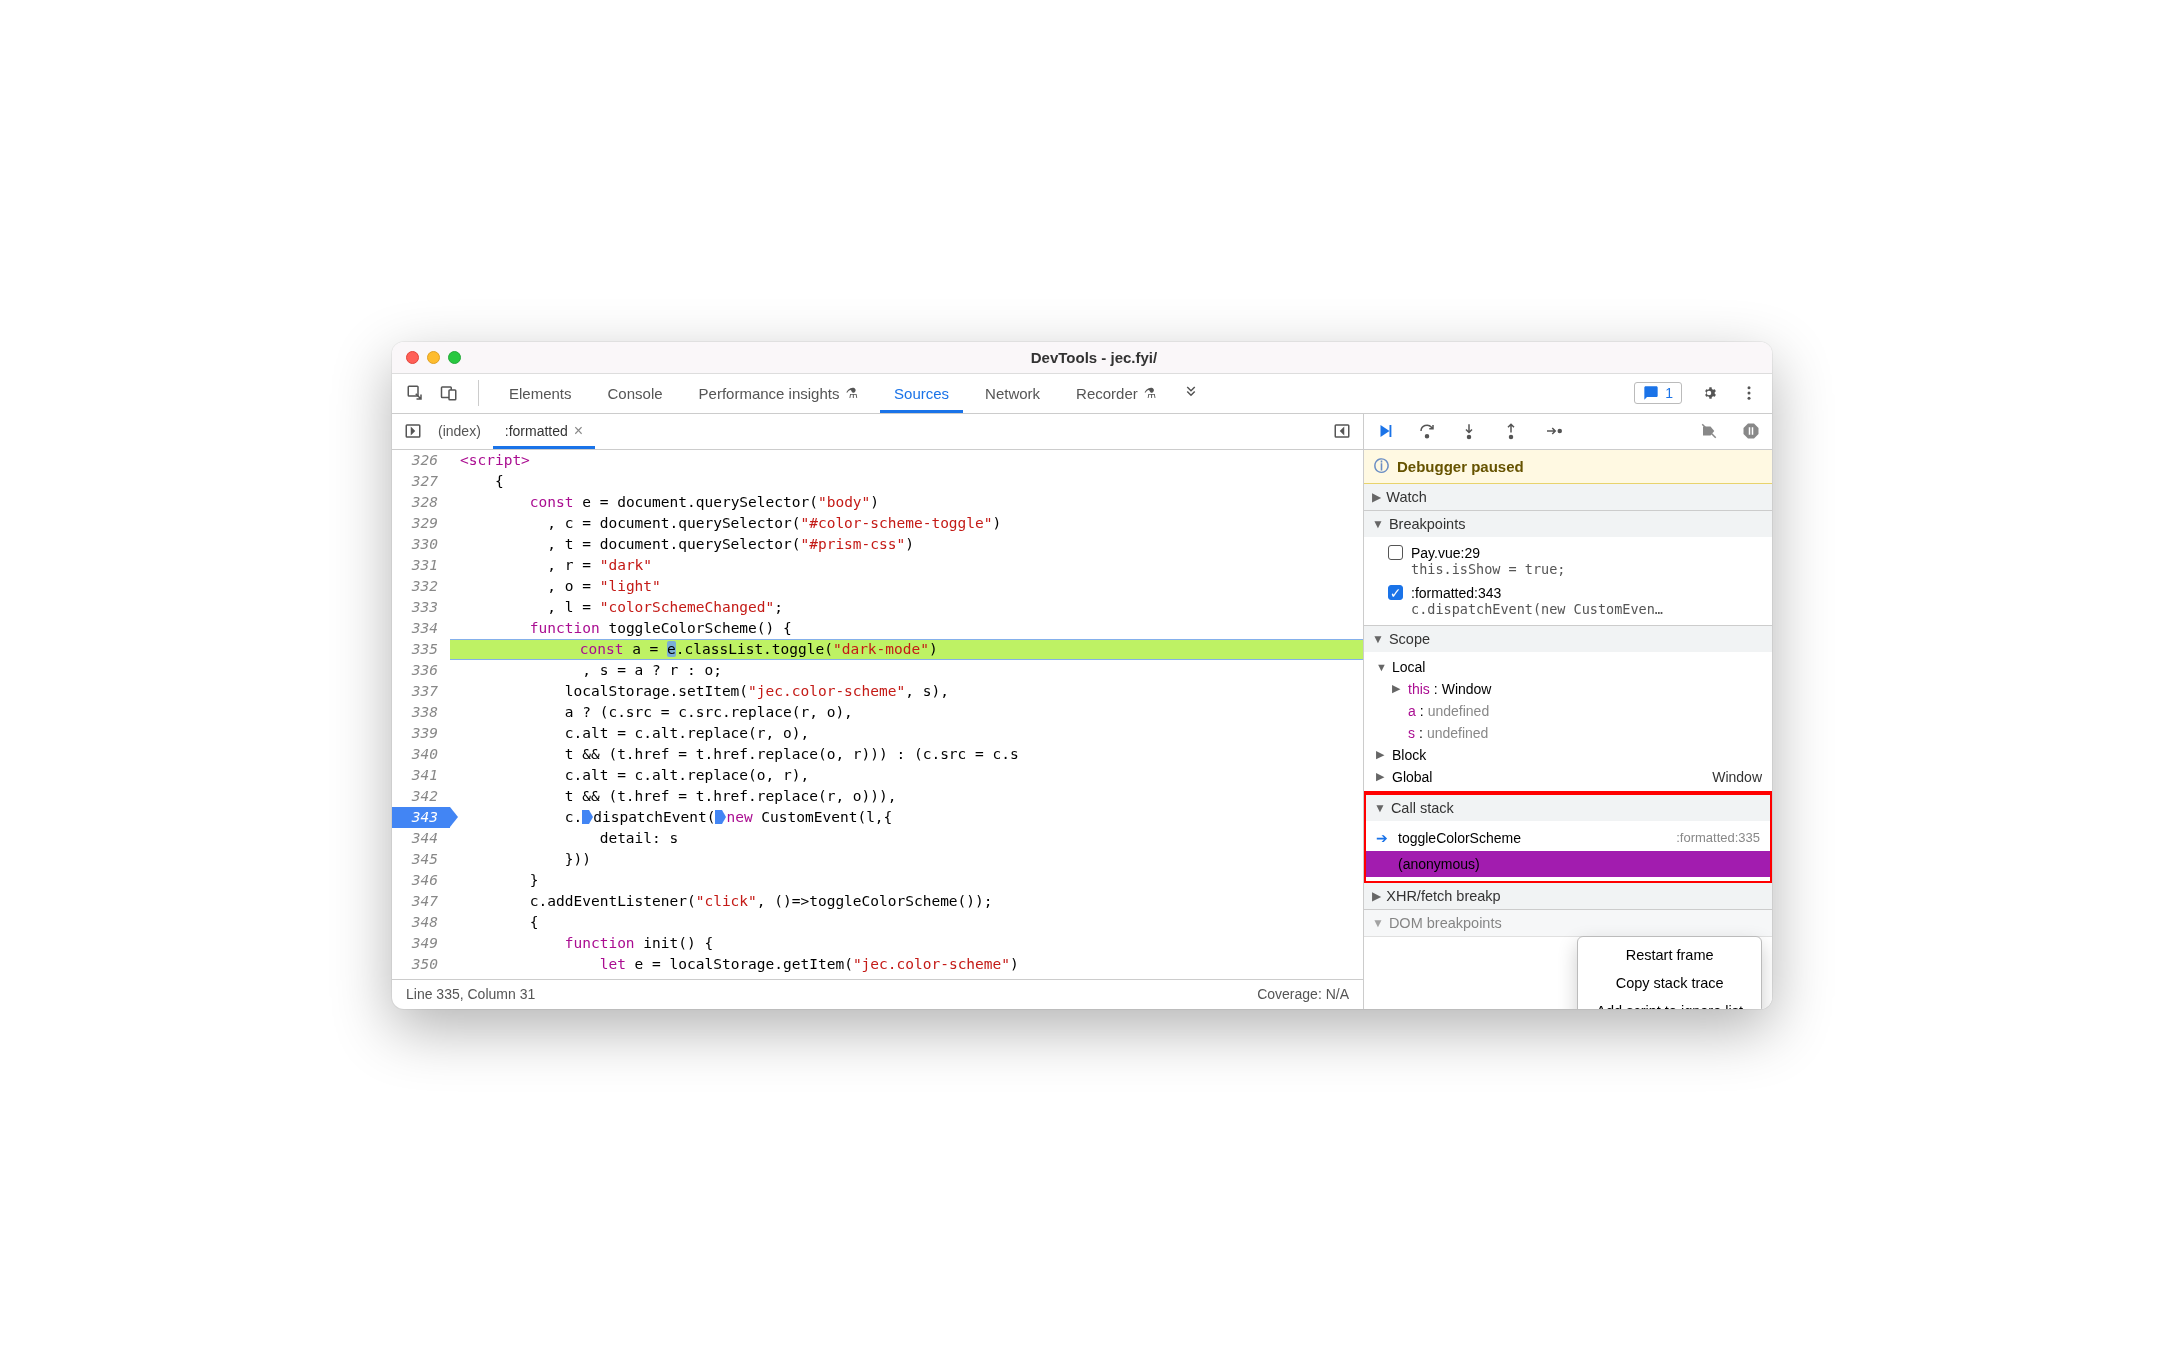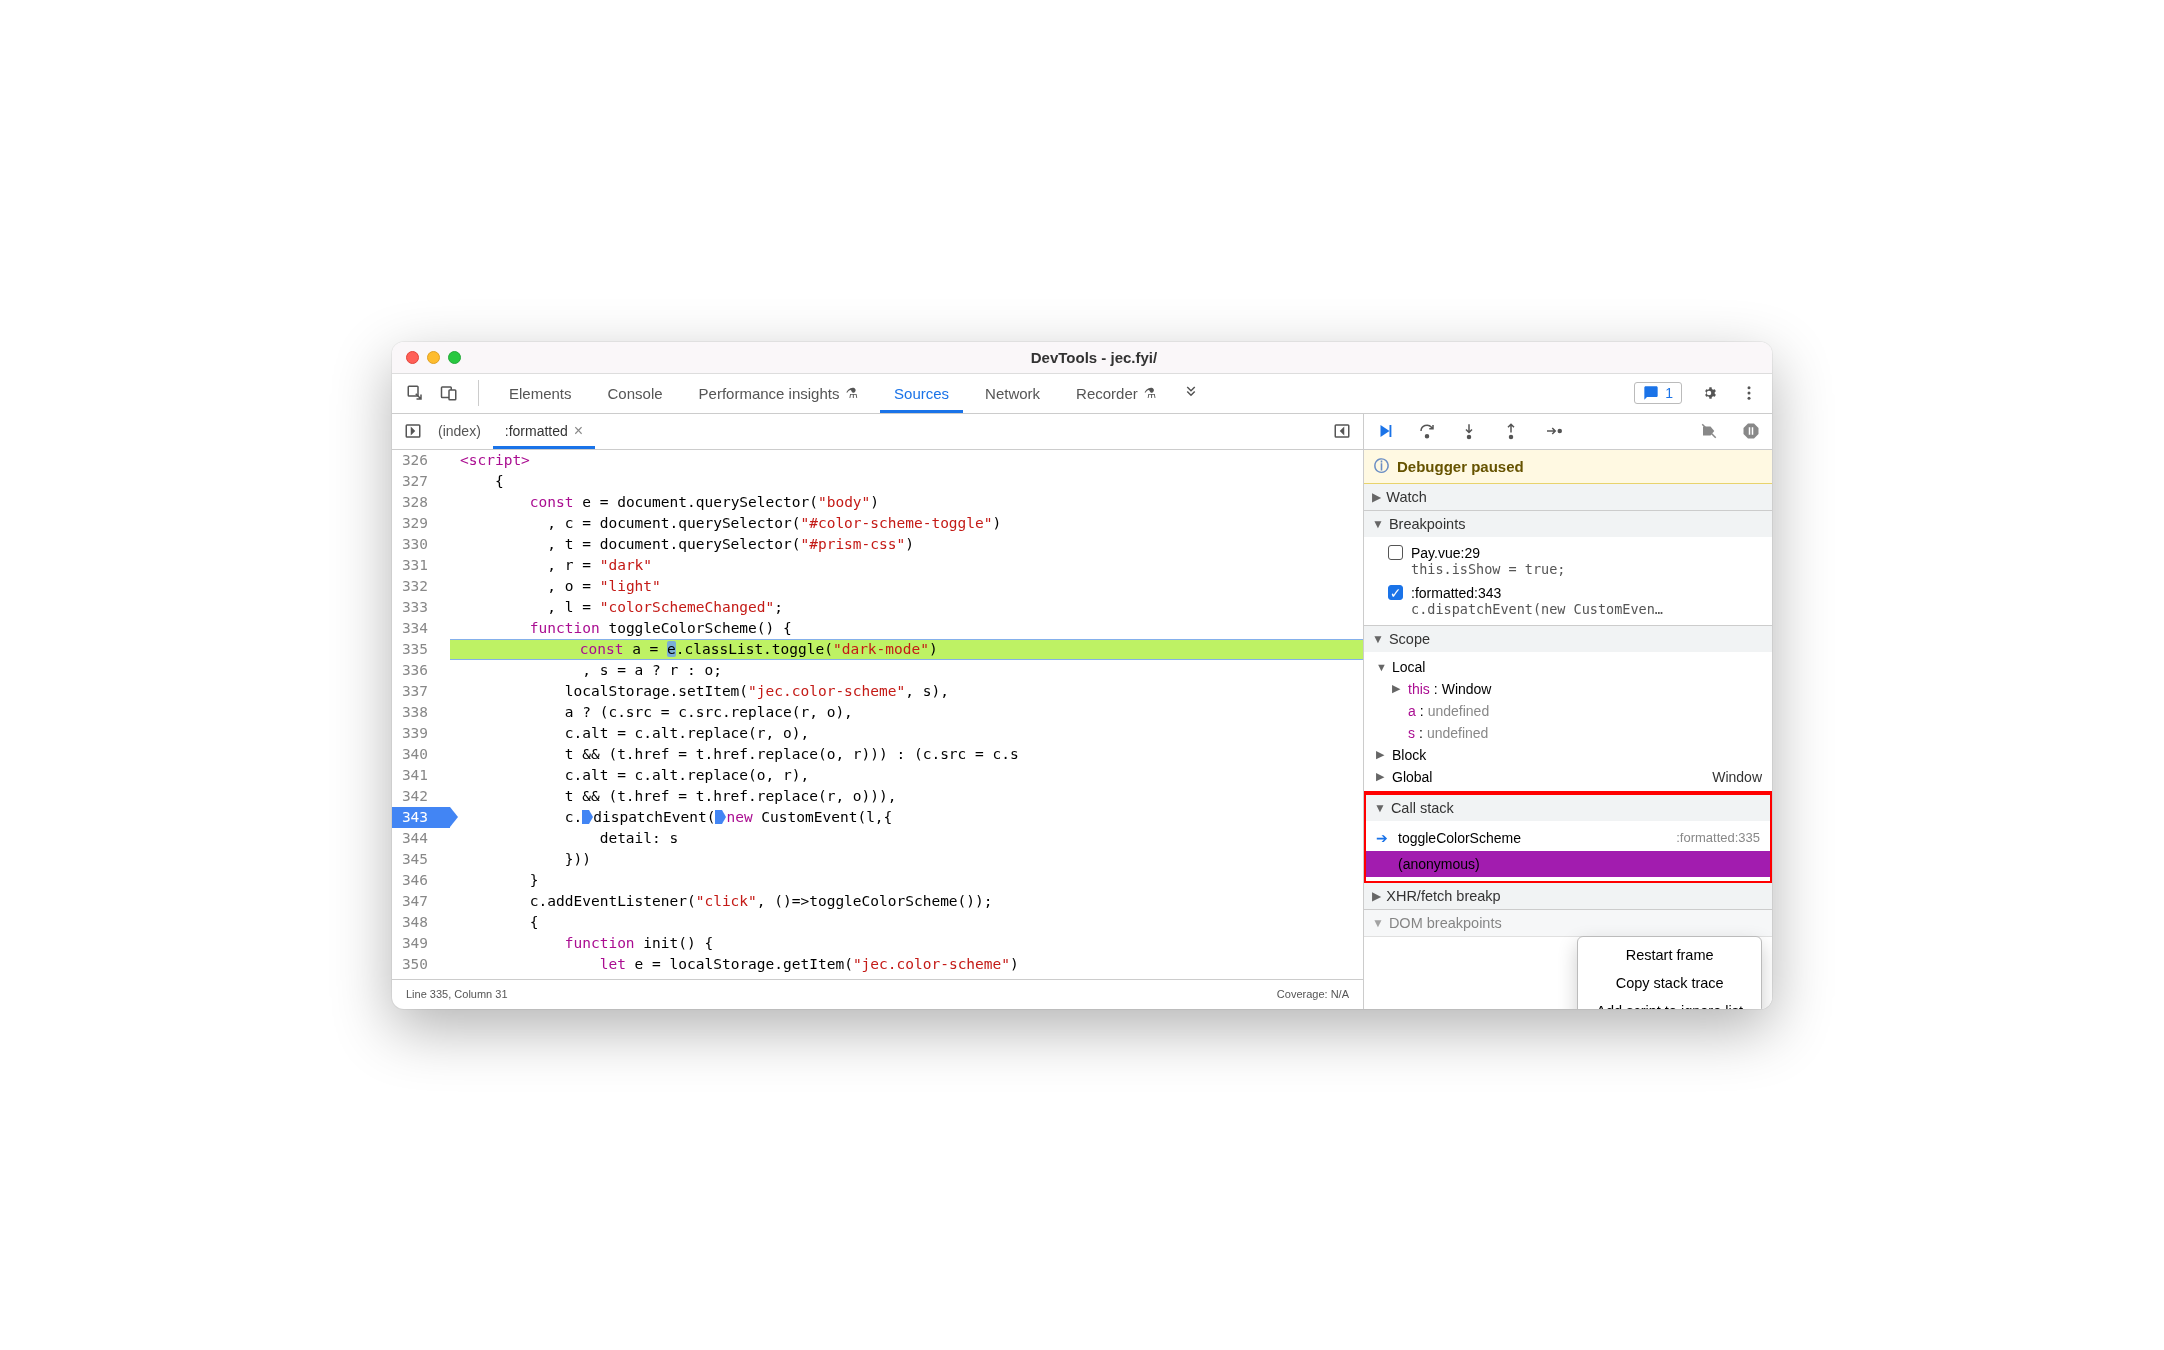--- a/index.html
+++ b/index.html
@@ -56,34 +56,34 @@
 .sidebar-pane { width: 408px; flex-shrink: 0; display: flex; flex-direction: column; background: #fff; overflow: hidden; }
 
 .file-tabs { height: 36px; display: flex; align-items: center; padding: 0 8px; border-bottom: 1px solid #ccc; }
 .file-tab { padding: 0 12px; font-size: 14px; color: #555; height: 36px; display: flex; align-items: center; cursor: pointer; gap: 6px; }
 .file-tab.active { color: #333; border-bottom: 3px solid #1a73e8; padding-top: 3px; }
 .file-tab .close { font-size: 16px; color: #888; }
 .file-tabs-right { margin-left: auto; display: flex; gap: 6px; }
 
 .code-area { flex: 1; overflow: auto; font-family: Menlo, Monaco, Consolas, monospace; font-size: 14.5px; line-height: 21px; position: relative; }
 .code-line { display: flex; white-space: pre; }
-.gutter { width: 58px; flex-shrink: 0; text-align: center; padding-right: 12px; color: #888; user-select: none; }
+.gutter { width: 58px; flex-shrink: 0; text-align: right; padding-right: 12px; color: #888; user-select: none; font-style: italic; }
 .gutter.bp { background: #4285f4; color: #fff; position: relative; }
 .gutter.bp::after { content: ""; position: absolute; right: -8px; top: 0; border: 10.5px solid transparent; border-left: 8px solid #4285f4; border-right: none; }
 .code-content { flex: 1; padding-left: 10px; min-width: 0; overflow: hidden; }
 .code-line.exec .code-content { background: #bef264; box-shadow: inset 0 1px 0 #85b0ea, inset 0 -1px 0 #85b0ea; padding-left: 25px; }
 
 .tok-kw { color: #aa0d91; }
 .tok-str { color: #c41a16; }
 .tok-tag { color: #aa0d91; }
 .hl-e { background: #7bafd4; border-radius: 2px; }
 .bp-marker { display: inline-block; width: 11px; height: 14px; vertical-align: -2px; }
 .bp-marker svg { width: 11px; height: 14px; }
 
-.status-bar { height: 30px; border-top: 1px solid #ccc; display: flex; align-items: center; padding: 0 14px; font-size: 11px; color: #555; }
+.status-bar { height: 30px; border-top: 1px solid #ccc; display: flex; align-items: center; padding: 0 14px; font-size: 14px; color: #555; }
 .status-right { margin-left: auto; }
 
 
 .dbg-toolbar { height: 36px; border-bottom: 1px solid #ccc; display: flex; align-items: center; padding: 0 8px; gap: 16px; }
 .dbg-toolbar .icon-btn.blue { color: #1a73e8; }
 .dbg-toolbar .icon-btn.grey { color: #888; }
 .dbg-divider { flex: 1; }
 
 .paused-banner { background: #fff9e2; border-bottom: 1px solid #e8d36c; padding: 7px 10px; font-size: 15px; color: #665300; font-weight: 700; display: flex; align-items: center; gap: 8px; }
 .info-icon { color: #6b8ec4; }

